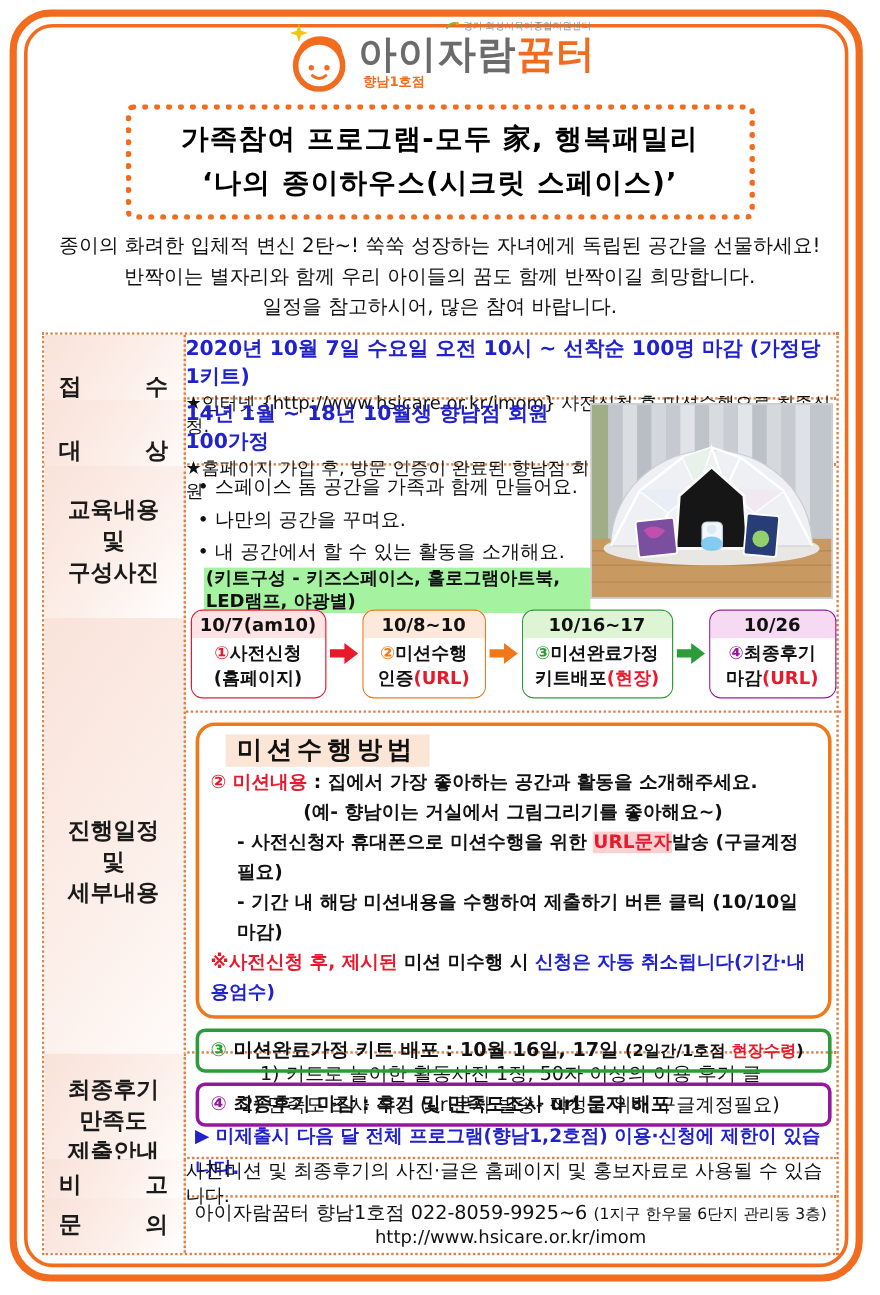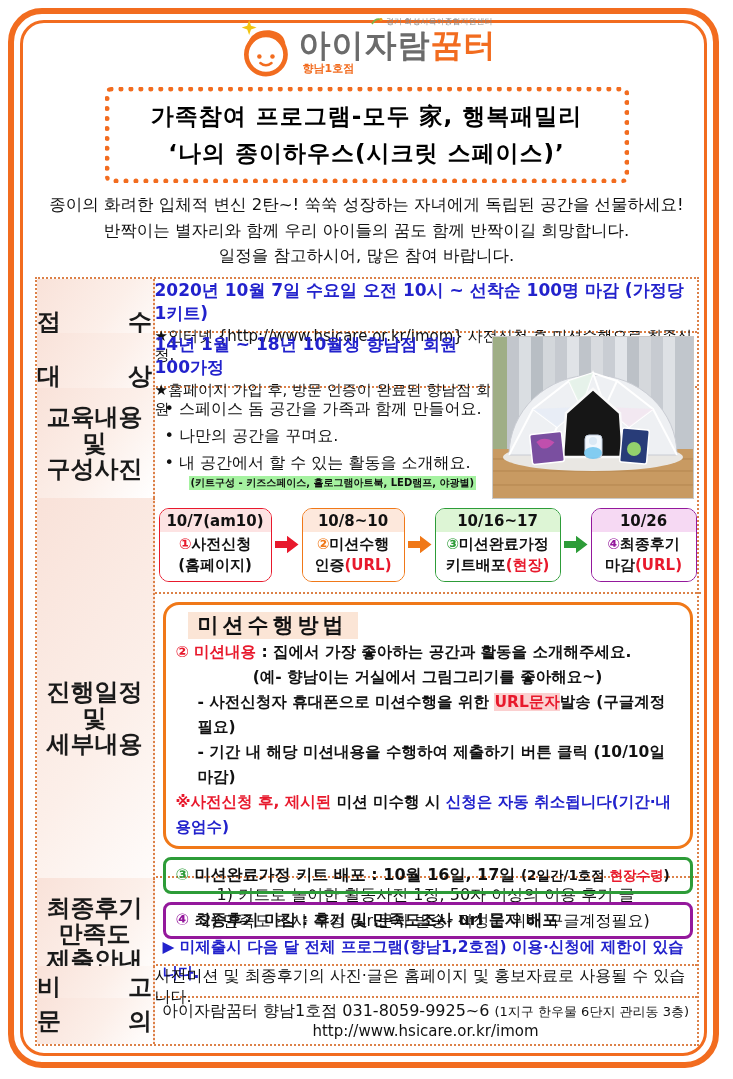--- a/index.html
+++ b/index.html
@@ -39,37 +39,37 @@
   .intro { margin:9px 38px 0; font-size:16.5px; line-height:25.5px; font-weight:500;text-align:center; }
 
   
   .tbl { width:664px; margin:8px auto 0; border:2px dotted #DC8148; background:#fff; }
   .row { display:grid; grid-template-columns:118px 1fr; border-bottom:2px dotted #DC8148; }
   .row:last-child { border-bottom:none; }
   .lbl {
     background:linear-gradient(125deg,#F9E2D9 0%,#FCEFE9 55%,#FFFFFF 100%);
     border-right:2px dotted #DC8148;
     display:flex; flex-direction:column; align-items:center; justify-content:center;
-    font-weight:bold; font-size:24px; color:#1a1a1a; line-height:26px;
+    font-weight:bold; font-size:19px; color:#1a1a1a; line-height:26px;
   }
   .lbl .pre { white-space:pre; }
   .cell { display:flex; flex-direction:column; justify-content:center; }
 
   .r-reception { height:54px; }
   .r-reception .cell { align-items:center; }
   .blue-b { color:#2222CC; font-weight:bold; font-size:17px; }
   .sub-line { font-size:15px; margin-top:2px; }
 
   .two-rows { position:relative; }
   .r-target { height:55px; }
   .r-target .cell { align-items:center; padding-right:205px; }
   .r-edu { height:110px; }
   .r-edu .cell { align-items:flex-start; padding:4px 205px 4px 10px; }
   .bullet { font-size:16px; font-weight:500; line-height:27px; }
-  .kit-note { font-size:10px; font-weight:bold; background:#A5F2A0; padding:0 2px; margin-left:24px; }
+  .kit-note { font-size:15px; font-weight:bold; background:#A5F2A0; padding:0 2px; margin-left:5px; }
 
   .photo {
     position:absolute; right:3px; top:3px; width:202px; height:163px;
     border:1px solid #c9c9c9; background:#d5d8da; overflow:hidden;
   }
 
   .r-schedule { height:380px; }
   .sched-cell { position:relative; display:block; }
   .flow-area {
     height:96px; border-bottom:2px dotted #DC8148;
@@ -341,20 +341,20 @@
         <div class="ln">사전미션 및 최종후기의 사진·글은 홈페이지 및 홍보자료로 사용될 수 있습니다.</div>
       </div>
     </div>
 
     <div class="row r-inquiry">
       <div class="lbl">
           <span class="pre">문        의</span>
         </div>
       <div class="cell">
         <div class="inq1">
-          <span>아이자람꿈터 향남1호점 031-8059-9925~6 </span><span class="small-t">(1지구 한우물 6단지 관리동 3층)</span>
+          <span>아이자람꿈터 향남1호점 022-8059-9925~6 </span><span class="small-t">(1지구 한우물 6단지 관리동 3층)</span>
         </div>
         <div class="inq2">http://www.hsicare.or.kr/imom</div>
       </div>
     </div>
 
   </div>
 </div>
 
 </body></html>

